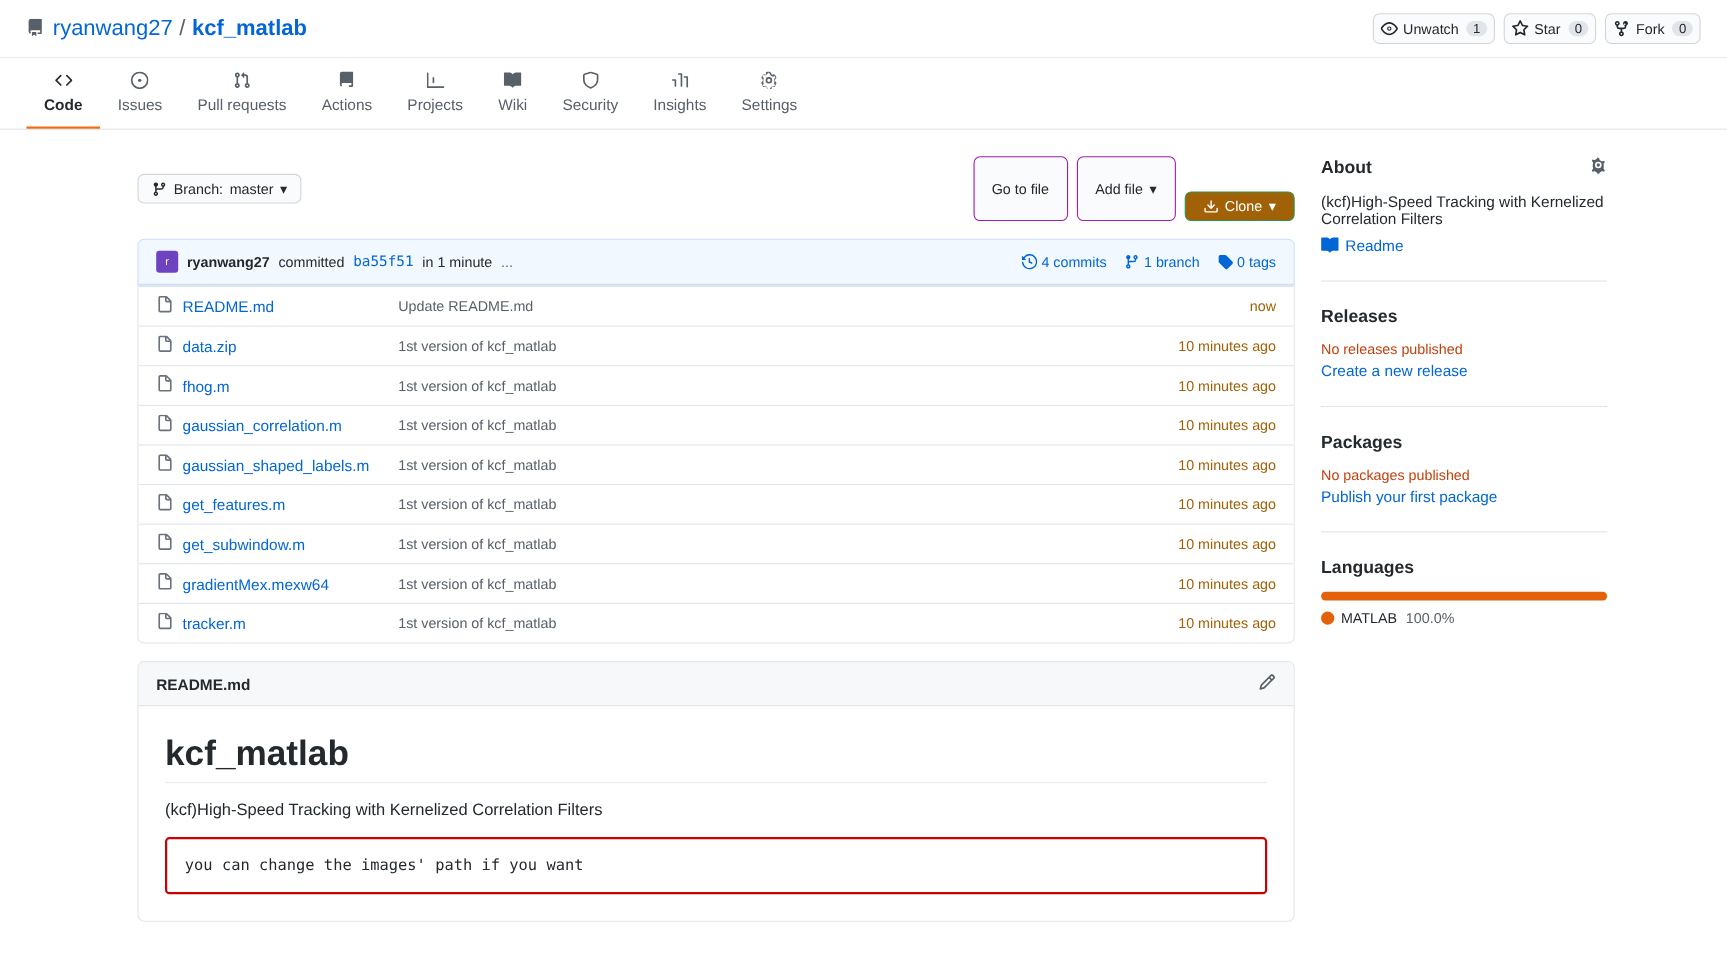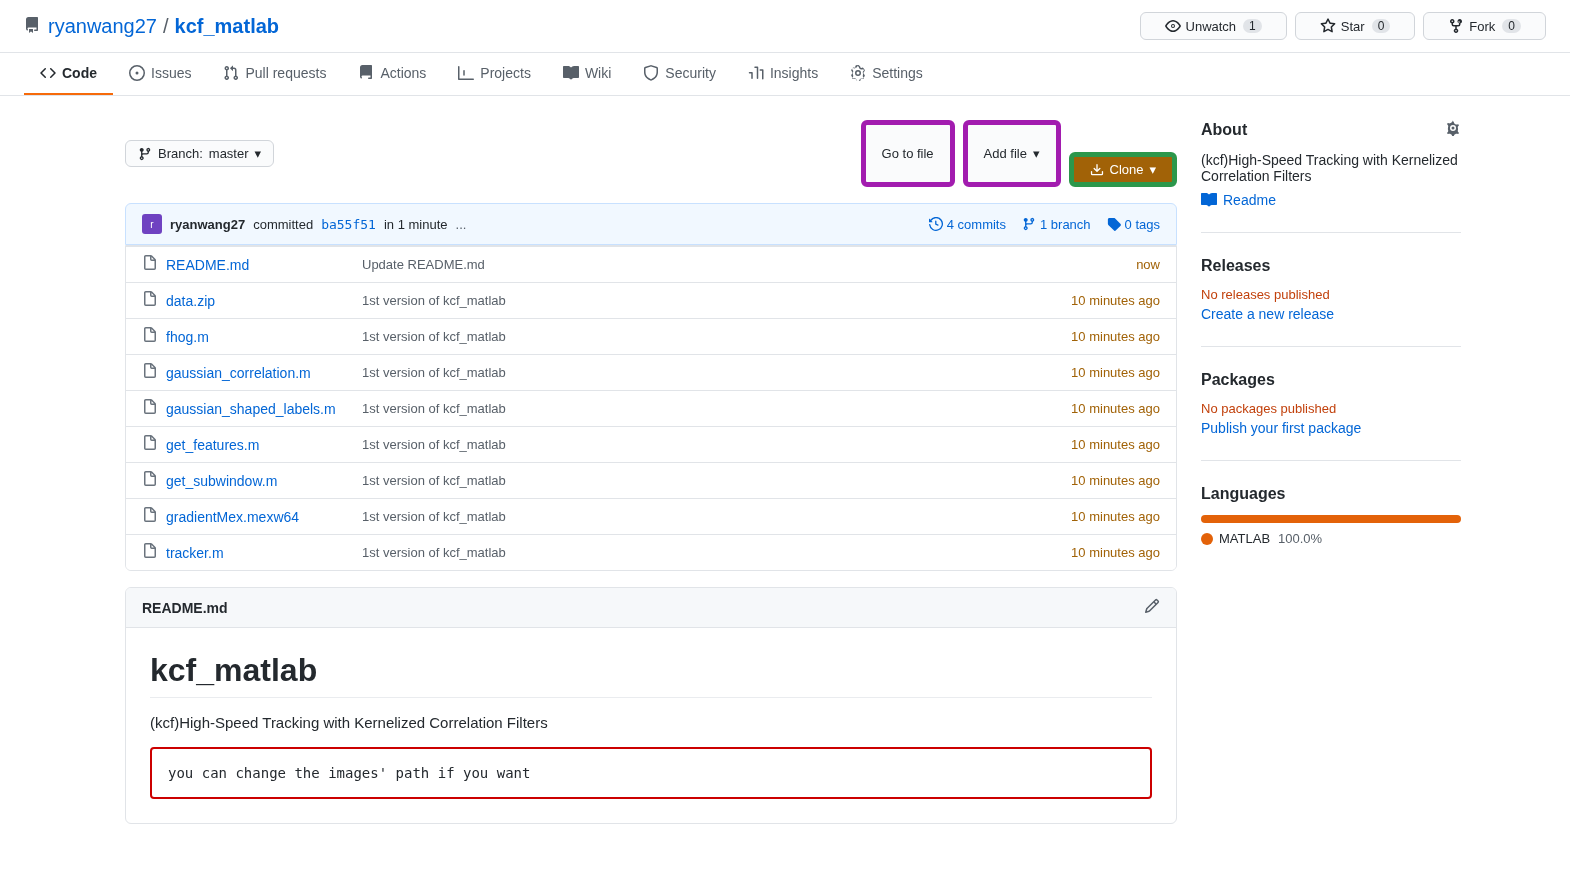--- a/index.html
+++ b/index.html
@@ -5,38 +5,38 @@
     * { box-sizing: border-box; margin: 0; padding: 0; }
     body { font-family: -apple-system, BlinkMacSystemFont, 'Segoe UI', Helvetica, Arial, sans-serif; font-size: 14px; color: #24292e; background: #fff; }
 
     
     .site-header { display: flex; align-items: center; justify-content: space-between; padding: 12px 24px; border-bottom: 1px solid #e1e4e8; background: #fff; }
     .repo-title { display: flex; align-items: center; gap: 6px; font-size: 20px; }
     .repo-title .owner { color: #0366d6; font-weight: 400; text-decoration: none; }
     .repo-title .slash { color: #586069; }
     .repo-title .name { color: #0366d6; font-weight: 600; text-decoration: none; }
     .header-actions { display: flex; align-items: center; gap: 8px; }
-    .header-btn { display: flex; align-items: center; gap: 5px; padding: 5px 24px; border: 1px solid #d1d5da; border-radius: 6px; background: #fafbfc; font-size: 13px; cursor: pointer; color: #24292e; white-space: nowrap; }
+    .header-btn { display: flex; align-items: center; gap: 5px; padding: 5px 6px; border: 1px solid #d1d5da; border-radius: 6px; background: #fafbfc; font-size: 13px; cursor: pointer; color: #24292e; white-space: nowrap; }
     .header-btn .count { background: #e1e4e8; border-radius: 20px; padding: 0 6px; font-size: 12px; margin-left: 2px; }
 
     
     .nav-tabs { display: flex; align-items: center; padding: 0 24px; border-bottom: 1px solid #e1e4e8; background: #fff; }
-    .nav-tab { display: flex; align-items: center; gap: 6px; padding: 12px 16px; font-size: 14px; color: #586069; border-bottom: 2px solid transparent; cursor: pointer; text-decoration: none; white-space: nowrap; }
+    .nav-tab { display: flex; align-items: center; gap: 6px; padding: 12px 16px; font-size: 14px; color: #586069; border-bottom: 2px solid transparent; cursor: pointer; text-decoration: none; white-space: nowrap; flex-direction: column; }
     .nav-tab.active { color: #24292e; border-bottom: 2px solid #f66a0a; font-weight: 600; }
 
     
     .main-content { display: flex; padding: 24px; gap: 24px; max-width: 1400px; margin: 0 auto; }
     .repo-main { flex: 1; min-width: 0; padding-left: 16px; }
     .repo-sidebar { width: 260px; flex-shrink: 0; }
 
     
     .branch-bar { display: flex; align-items: center; justify-content: space-between; margin-bottom: 16px; }
     .branch-btn { display: flex; align-items: center; gap: 6px; padding: 5px 12px; border: 1px solid #d1d5da; border-radius: 6px; background: #fafbfc; font-size: 13px; cursor: pointer; color: #24292e; }
     .branch-actions { display: flex; gap: 8px; }
-    .action-btn { display: flex; align-items: center; gap: 6px; padding: 5px 16px; border: 5px solid #a21caf; border-radius: 6px; background: #fafbfc; font-size: 13px; cursor: pointer; color: #24292e; }
+    .action-btn { display: flex; align-items: center; gap: 6px; padding: 5px 16px; border: 1px solid #a21caf; border-radius: 6px; background: #fafbfc; font-size: 13px; cursor: pointer; color: #24292e; }
     .clone-btn { background: #a16207; color: #fff; border-color: #2c974b; margin-top: 32px; }
 
     
     .commit-bar { display: flex; align-items: center; justify-content: space-between; padding: 10px 16px; background: #f1f8ff; border: 1px solid #c8e1ff; border-radius: 6px 6px 0 0; margin-bottom: 0; }
     .commit-left { display: flex; align-items: center; gap: 8px; font-size: 13px; }
     .commit-avatar { width: 20px; height: 20px; background: #6f42c1; border-radius: 3px; display: flex; align-items: center; justify-content: center; color: white; font-size: 10px; }
     .commit-author { font-weight: 600; color: #24292e; }
     .commit-hash { color: #0366d6; font-family: monospace; }
     .commit-more { color: #586069; cursor: pointer; }
     .commit-right { display: flex; align-items: center; gap: 16px; font-size: 13px; color: #586069; }

